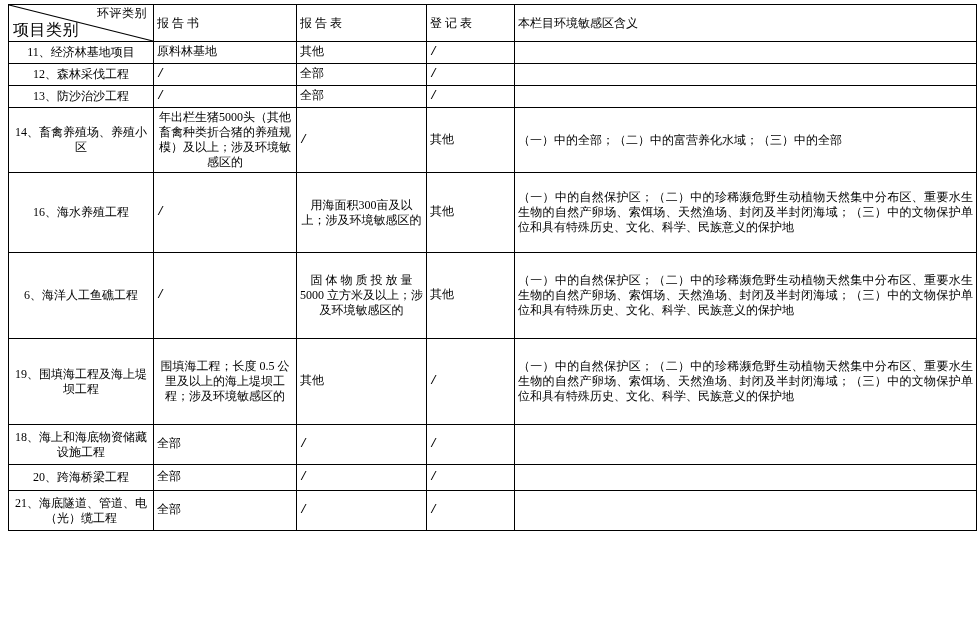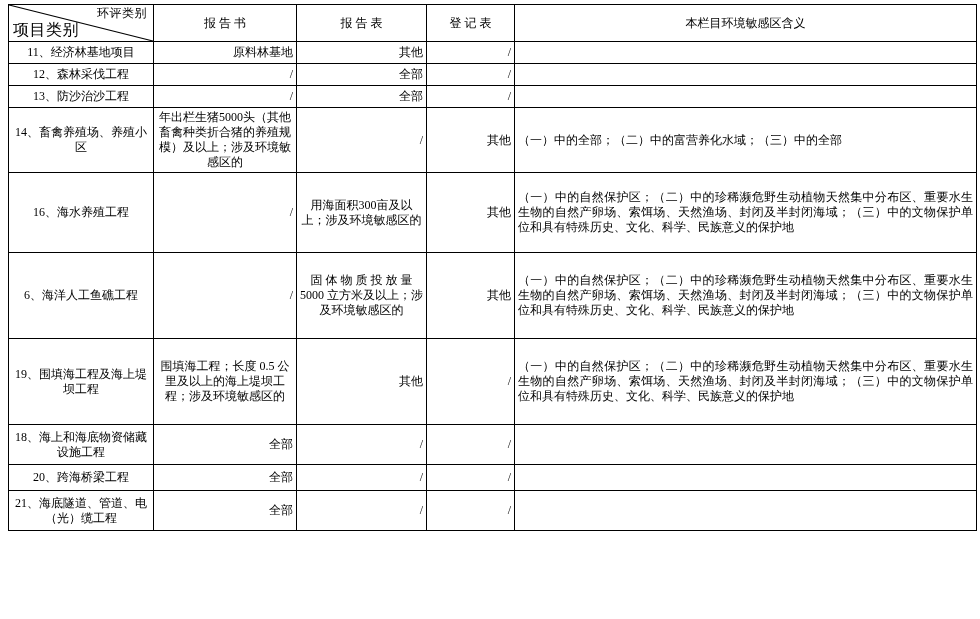--- a/index.html
+++ b/index.html
@@ -61,31 +61,32 @@
     letter-spacing: 0.5px;
   }
   .hdr-diag .lbl-bot {
     position: absolute;
     left: 4px;
     bottom: 1px;
     font-size: 16px;
     letter-spacing: 0.5px;
   }
   .hdr-cell {
-    text-align: center;
+    text-align: left;
     height: 32px;
     font-size: 12px;
   }
   .col-name {
     text-align: center;
     padding-left: 4px;
     font-size: 12px;
   }
   .ctr {
-    text-align: right;
+    text-align: left;
+    font-family: Liberation Mono, monospace;
   }
   .cell-left {
     text-align: center;
     padding-left: 4px;
     padding-right: 4px;
     line-height: 1.35;
   }
   .cell-justify {
     text-align: justify;
     text-align-last: left;

